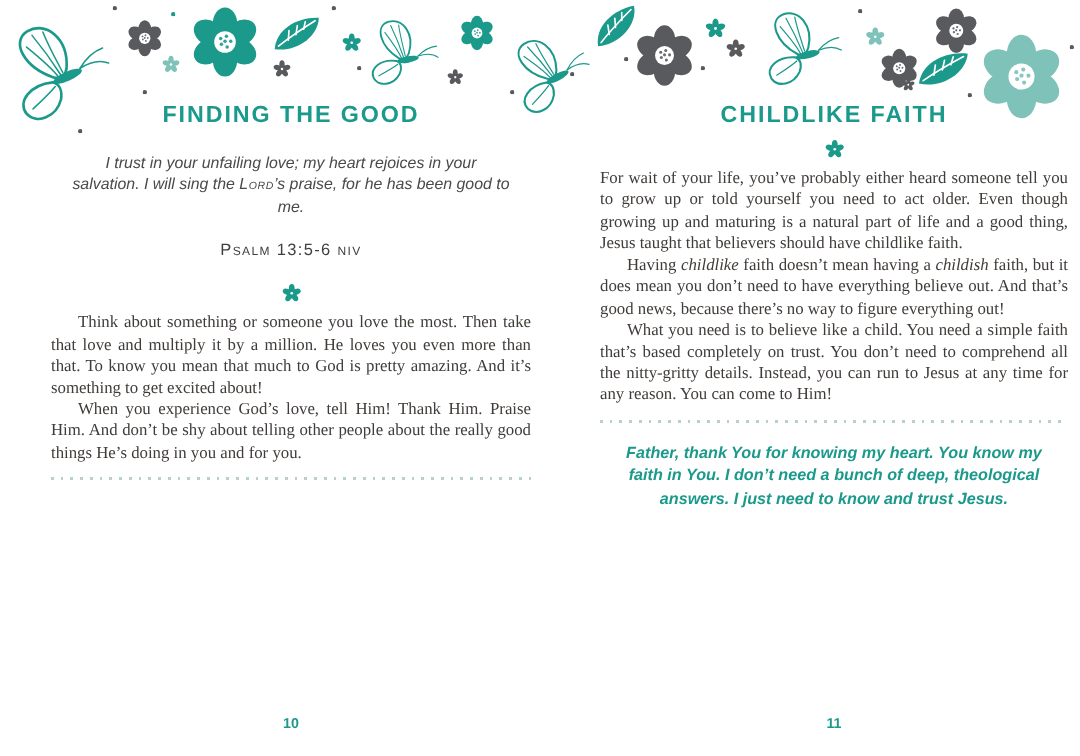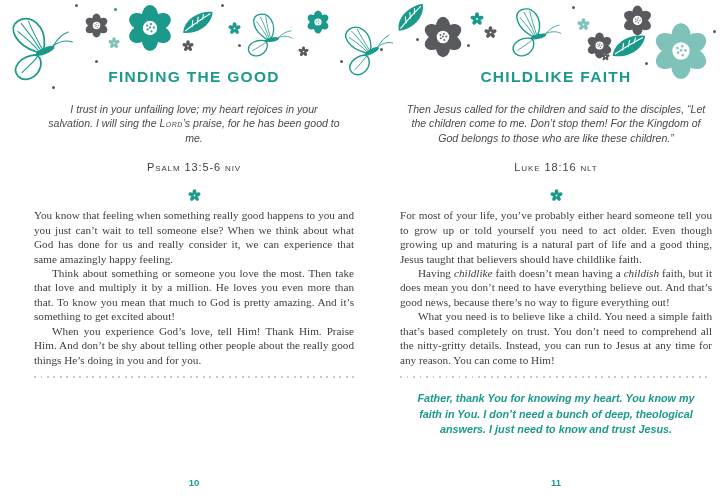--- a/index.html
+++ b/index.html
@@ -236,41 +236,36 @@
   <div class="page-inner">
     <h1 class="page-title">FINDING THE GOOD</h1>
     <div class="scripture">
       <p class="scripture-quote"><span>I trust in your unfailing love; my heart rejoices in your salvation. I will sing the </span><span class="sc">Lord</span><span>’s praise, for he has been good to me.</span></p>
       <p class="scripture-ref">Psalm 13:5-6 niv</p>
     </div>
     <div class="ornament"><svg>
           <use href="#sym-sprig"></use>
         </svg></div>
     <div class="body-text">
-      <p class="noindent">You know that feeling when something really good happens to you and you just can’t wait to tell someone else? When we think about what God has done for us and really consider it, we can experience that same amazingly happy feeling.</p>
       <p>Think about something or someone you love the most. Then take that love and multiply it by a million. He loves you even more than that. To know you mean that much to God is pretty amazing. And it’s something to get excited about!</p>
       <p>When you experience God’s love, tell Him! Thank Him. Praise Him. And don’t be shy about telling other people about the really good things He’s doing in you and for you.</p>
     </div>
     <div class="dotted-sep"></div>
     <div class="folio">10</div>
   </div>
 </section>
 
 <section class="page page-right">
   <div class="page-inner">
     <h1 class="page-title">CHILDLIKE FAITH</h1>
-    <div class="scripture">
-      <p class="scripture-quote">Then Jesus called for the children and said to the disciples, “Let the children come to me. Don’t stop them! For the Kingdom of God belongs to those who are like these children.”</p>
-      <p class="scripture-ref">Luke 18:16 nlt</p>
-    </div>
     <div class="ornament"><svg>
           <use href="#sym-sprig"></use>
         </svg></div>
     <div class="body-text">
-      <p class="noindent">For most of your life, you’ve probably either heard someone tell you to grow up or told yourself you need to act older. Even though growing up and maturing is a natural part of life and a good thing, Jesus taught that believers should have childlike faith.</p>
+      <p class="noindent">For wait of your life, you’ve probably either heard someone tell you to grow up or told yourself you need to act older. Even though growing up and maturing is a natural part of life and a good thing, Jesus taught that believers should have childlike faith.</p>
       <p><span>Having </span><span class="em">childlike</span><span> faith doesn’t mean having a </span><span class="em">childish</span><span> faith, but it does mean you don’t need to have everything believe out. And that’s good news, because there’s no way to figure everything out!</span></p>
       <p>What you need is to believe like a child. You need a simple faith that’s based completely on trust. You don’t need to comprehend all the nitty-gritty details. Instead, you can run to Jesus at any time for any reason. You can come to Him!</p>
     </div>
     <div class="dotted-sep"></div>
     <p class="prayer">Father, thank You for knowing my heart. You know my faith in You. I don’t need a bunch of deep, theological answers. I just need to know and trust Jesus.</p>
     <div class="folio">11</div>
   </div>
 </section>
 
 </body></html>

